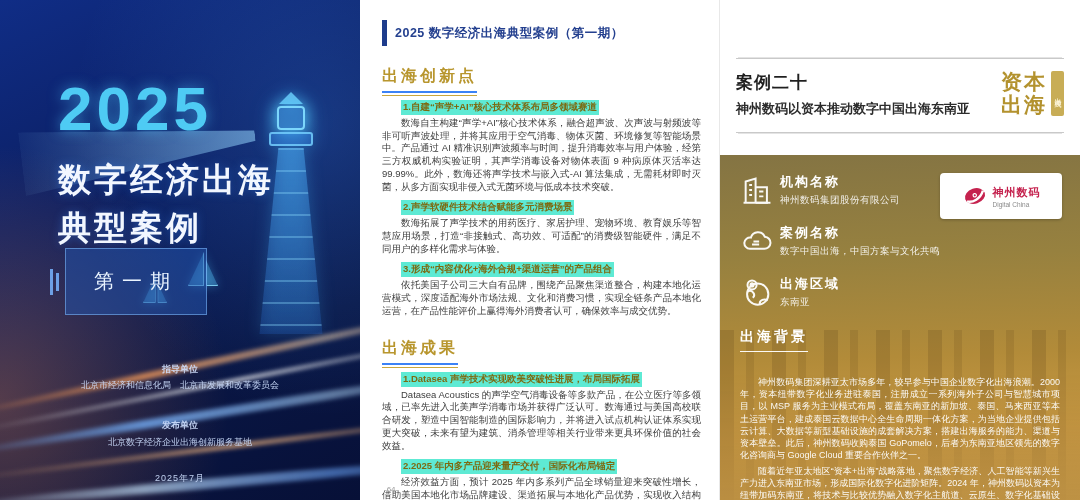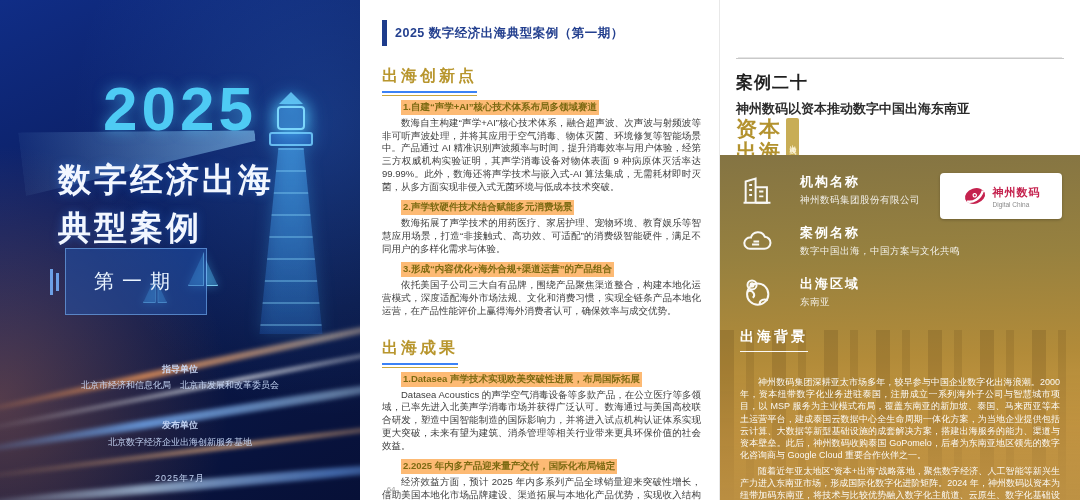--- a/index.html
+++ b/index.html
@@ -9,21 +9,21 @@
 
   
   .cover { position:relative; width:360px; height:500px; overflow:hidden; color:#fff;
     background:
       radial-gradient(ellipse at 0% 80%, rgba(255,140,70,.30), transparent 45%),
       radial-gradient(ellipse at 90% 25%, rgba(70,150,255,.22), transparent 55%),
       linear-gradient(155deg,#102d86 0%, #0b1f63 35%, #091644 70%, #071037 100%);
   }
   .cover-title { position:absolute; left:58px; top:78px; z-index:5; }
   .cover-year { font-size:62px; font-weight:bold; letter-spacing:4px; color:#4ecbf4;
-    text-shadow:0 0 14px rgba(80,200,255,.55); line-height:1.0;margin-left:45px; }
+    text-shadow:0 0 14px rgba(80,200,255,.55); line-height:1.0; }
   .cover-main { margin-top:16px; font-size:33px; font-weight:bold; letter-spacing:3px;
     color:#f2f7ff; line-height:1.45; text-shadow:0 0 10px rgba(60,140,255,.4); }
   .issue-row { position:absolute; left:50px; top:248px; display:flex; align-items:center; z-index:5; }
   .issue-bars { display:flex; gap:3px; margin-right:6px; align-items:center; }
   .issue-bars i { display:block; width:3px; background:rgba(120,180,255,.85); }
   .issue-bars i:nth-child(1){ height:26px; } .issue-bars i:nth-child(2){ height:18px; }
   .issue-badge { padding:19px 28px; font-size:20px; letter-spacing:8px; color:#eaf4ff;
     background:rgba(35,85,175,.50); border:1px solid rgba(130,190,255,.55); }
 
   
@@ -77,46 +77,46 @@
     padding:20px 18px 12px 22px; border-right:1px solid #e8e8e8; }
   .mid-header { display:flex; align-items:center; gap:8px; }
   .mid-header .bar { width:5px; height:26px; background:#1e3c8c; }
   .mid-header .txt { font-size:12.5px; font-weight:bold; color:#24408f; letter-spacing:.5px; }
   .sec-title { display:inline-block; margin-top:20px; font-size:16px; font-weight:bold;
     color:#b8962e; letter-spacing:3px; border-bottom:2px solid #3b82f6; padding-bottom:4px;
     position:relative; }
   .sec-title::after { content:""; position:absolute; left:0; right:0; bottom:-5px; height:1px;
     background:#c9a63d; }
   .subhead { margin:7px 0 2px 19px; width:fit-content; max-width:300px;
-    background:#fdba74; color:#7c6a12; font-size:9.5px; font-weight:bold; padding:1px 2px; }
+    background:#5eead4; color:#7c6a12; font-size:9.5px; font-weight:bold; padding:1px 2px; }
   .para { font-size:9.5px; color:#3c3c3c; line-height:1.34; text-align:justify;
     text-indent:2em; margin-top:1px; }
   .page-num { position:absolute; left:24px; bottom:6px; font-size:8px; color:#999; }
 
   
   .page-right { position:relative; width:360px; height:500px; background:#fff; overflow:hidden; }
   .case-header { margin:58px 16px 10px; border-top:1px solid #c9c9c9; border-bottom:1px solid #c9c9c9;
     box-shadow:0 -3px 0 -2px #e4e4e4, 0 3px 0 -2px #e4e4e4;
-    padding:12px 0 14px; display:flex; justify-content:space-between; align-items:flex-start;flex-direction:column; }
+    padding:12px 0 14px; display:flex; justify-content:space-between; align-items:flex-start; }
   .case-no { font-size:17px; font-weight:bold; color:#1f1f1f; letter-spacing:1px; }
   .case-title { margin-top:6px; font-size:13px; font-weight:bold; color:#2c2c2c; }
   .mode-wrap { display:flex; align-items:stretch; gap:4px; }
   .mode-text { font-size:21px; font-weight:bold; color:#b3922e; line-height:1.08; letter-spacing:2px; }
   .mode-tab { width:13px; background:#c8ad56; border-radius:2px; color:#fdf6dc; font-size:7px;
     display:flex; align-items:center; justify-content:center;
     writing-mode:vertical-rl; letter-spacing:1px; }
   .gold-panel { position:absolute; left:0; right:0; top:155px; bottom:0; padding:18px 20px 0;
     color:#fff; overflow:hidden;
     background:linear-gradient(178deg, #847443 0%, #97813f 30%, #b28b39 58%, #c99a44 80%, #d4a54f 100%); }
   .city { position:absolute; left:0; right:0; bottom:0; height:170px; opacity:.20; pointer-events:none;
     background:
       linear-gradient(0deg, rgba(90,60,20,.9), rgba(90,60,20,0) 75%),
       repeating-linear-gradient(90deg, rgba(70,45,15,.8) 0 14px, transparent 14px 26px, rgba(70,45,15,.6) 26px 34px, transparent 34px 52px);
   }
-  .info-row { display:flex; gap:26px; margin-bottom:17px; position:relative; z-index:2; }
+  .info-row { display:flex; gap:6px; margin-bottom:17px; position:relative; z-index:2; }
   .info-icon { width:34px; height:34px; flex:0 0 34px; opacity:.95; }
   .info-label { font-size:13px; font-weight:bold; letter-spacing:2px; }
   .info-value { margin-top:3px; font-size:9.5px; color:rgba(255,255,255,.88); letter-spacing:.5px; }
   .logo-box { position:absolute; top:18px; right:18px; width:122px; height:46px; background:#fff;
     border-radius:4px; display:flex; align-items:center; justify-content:center; gap:5px; z-index:3;
     box-shadow:0 1px 3px rgba(0,0,0,.25); }
   .logo-mark { width:26px; height:26px; }
   .logo-text .cn { font-size:11px; font-weight:bold; color:#c5224e; letter-spacing:1px; }
   .logo-text .en { font-size:6.5px; color:#8a8a8a; margin-top:1px; }
   .bg-title { display:inline-block; margin-top:2px; font-size:14px; font-weight:bold;

